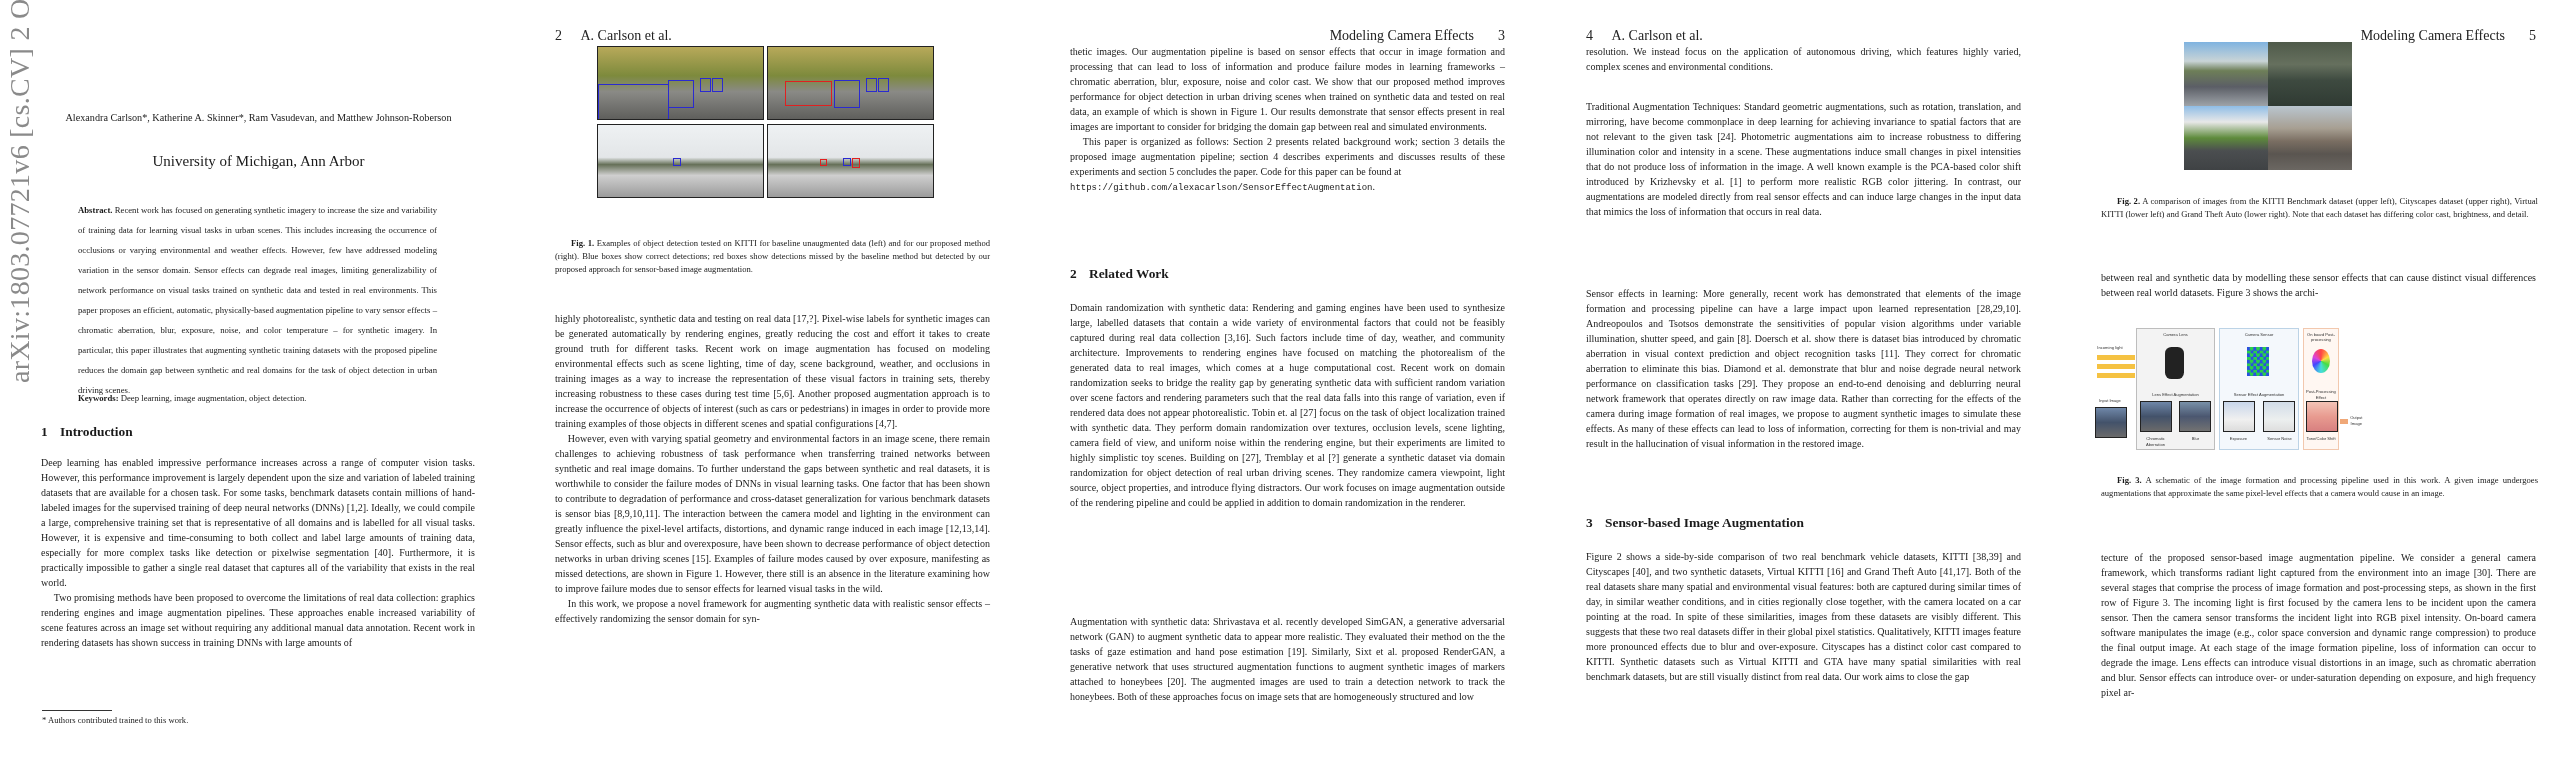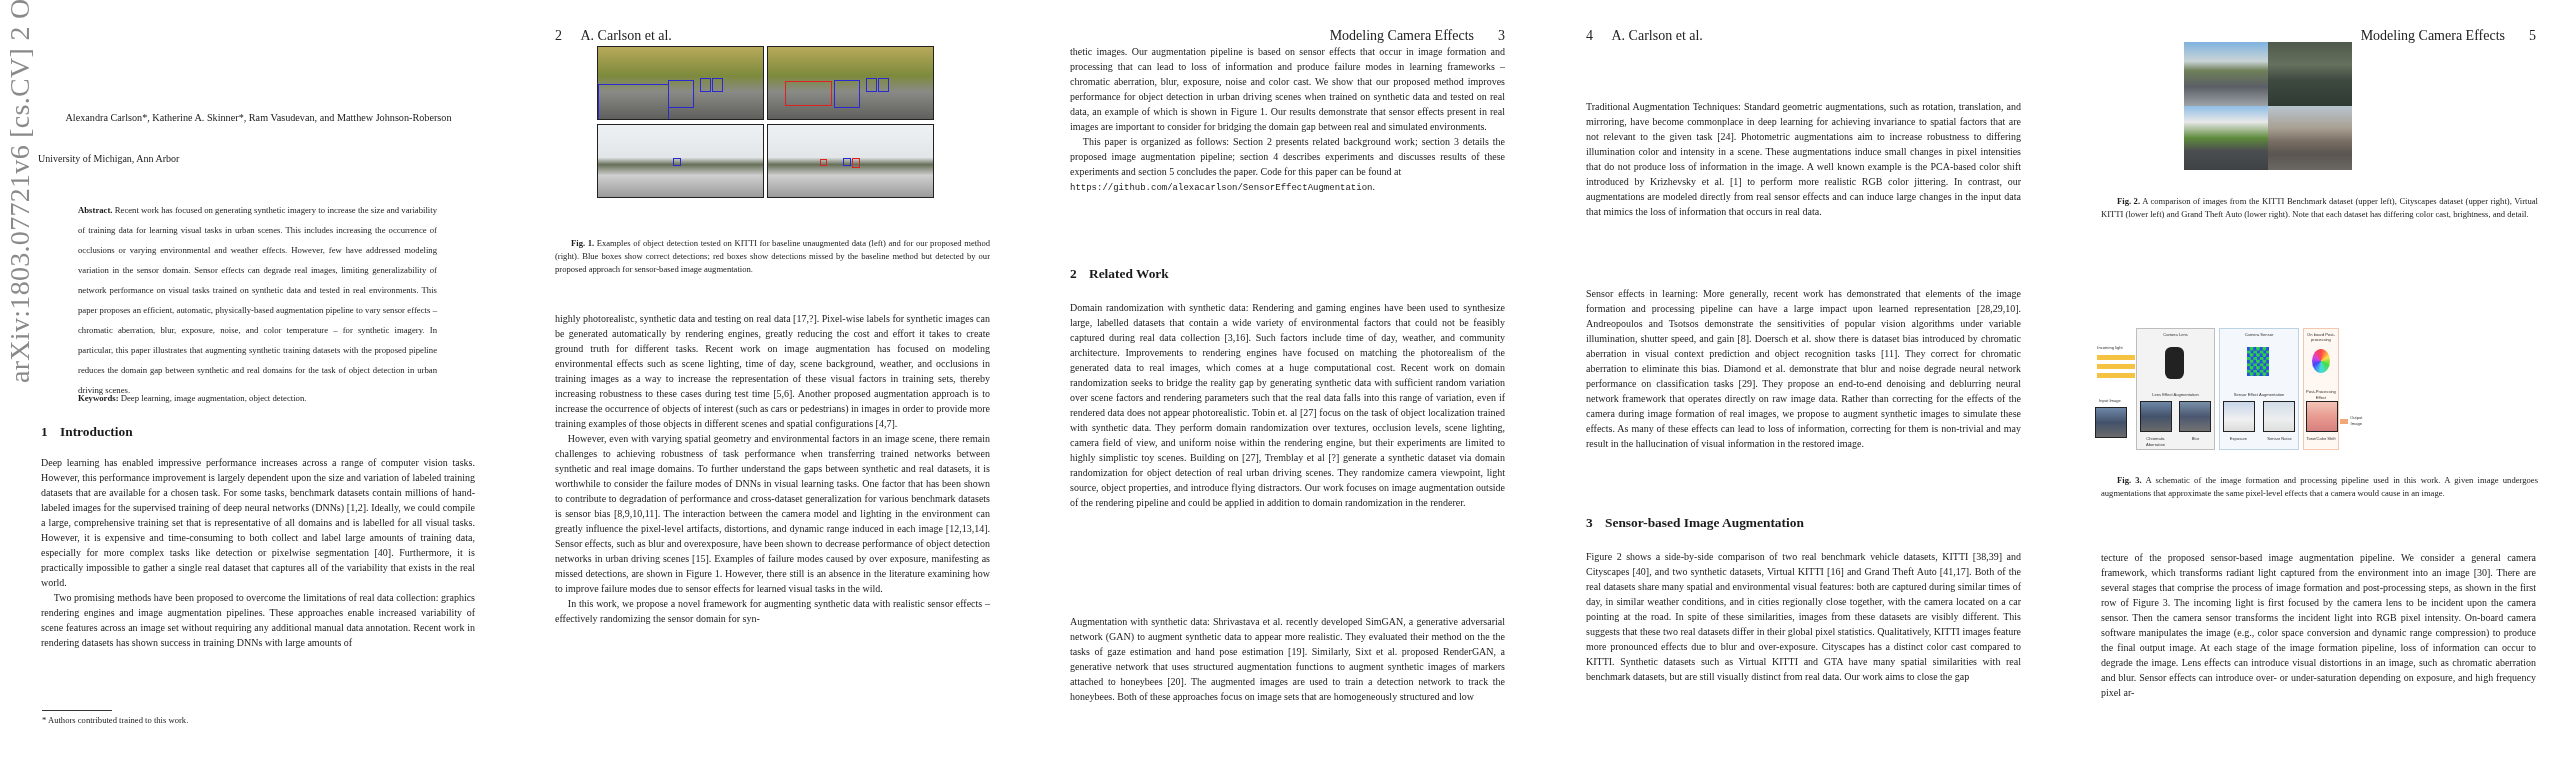--- a/index.html
+++ b/index.html
@@ -22,22 +22,22 @@
   .caption b { font-weight: bold; padding-left: 16px; }
   .mono { font-family: "Liberation Mono", monospace; font-size: 9px; }
 
   
   .arxiv-stamp { position: absolute; left: 3.8px; top: 383px; transform-origin: left top; transform: rotate(-90deg);
                  font-family: "Liberation Serif", serif; font-size: 28px; color: #8a8a8a; white-space: nowrap; letter-spacing: 0.3px; }
   .title { position: absolute; top: 40px; left: 38px; width: 441px; text-align: center;
            font-family: "Liberation Serif", serif; font-size: 19px; line-height: 23px; font-weight: bold; margin: 0; }
   .authors { position: absolute; top: 111px; left: 38px; width: 441px; text-align: center;
              font-family: "Liberation Serif", serif; font-size: 10.2px; line-height: 14.7px; }
-  .affil { position: absolute; top: 153px; left: 38px; width: 441px; text-align: left;
-           font-family: "Liberation Serif", serif; font-size: 10px; }
+  .affil { position: absolute; top: 153px; left: 38px; width: 441px; text-align: center;
+           font-family: "Liberation Serif", serif; font-size: 15px; }
   .abstract { position: absolute; top: 200px; left: 78px; width: 359px;
               font-family: "Liberation Serif", serif; font-size: 8.7px; line-height: 20px; text-align: justify; margin: 0; }
   .keywords { position: absolute; top: 393px; left: 78px; width: 359px; font-family: "Liberation Serif", serif; font-size: 8.7px; }
   .p1-h1 { position: absolute; top: 424px; left: 41px; }
   .p1-body { position: absolute; top: 455px; left: 41px; width: 434px; }
   .footrule { position: absolute; top: 710px; left: 42px; width: 70px; border-top: 0.6px solid #333; }
   .footnote { position: absolute; top: 715px; left: 42px; font-family: "Liberation Serif", serif; font-size: 8.6px; }
 
   
   .fig1 { position: absolute; top: 46px; left: 82px; width: 337px; height: 153px; }
@@ -151,20 +151,23 @@
       <span class="runin">Augmentation with synthetic data:</span>
       <span>Shrivastava et al. recently developed SimGAN, a generative adversarial network (GAN) to augment synthetic data to appear more realistic. They evaluated their method on the the tasks of gaze estimation and hand pose estimation [19]. Similarly, Sixt et al. proposed RenderGAN, a generative network that uses structured augmentation functions to augment synthetic images of markers attached to honeybees [20]. The augmented images are used to train a detection network to track the honeybees. Both of these approaches focus on image sets that are homogeneously structured and low</span>
     </p>
   </div>
 </div>
 
 <div class="page p4">
   <div class="runhead left">
     <span class="num">4</span><span>A. Carlson et al.</span>
   </div>
+  <div class="col" style="top:44px">
+    <p class="txt">resolution. We instead focus on the application of autonomous driving, which features highly varied, complex scenes and environmental conditions.</p>
+  </div>
   <div class="col" style="top:99px">
     <p class="txt">
       <span class="runin">Traditional Augmentation Techniques:</span>
       <span>Standard geometric augmentations, such as rotation, translation, and mirroring, have become commonplace in deep learning for achieving invariance to spatial factors that are not relevant to the given task [24]. Photometric augmentations aim to increase robustness to differing illumination color and intensity in a scene. These augmentations induce small changes in pixel intensities that do not produce loss of information in the image. A well known example is the PCA-based color shift introduced by Krizhevsky et al. [1] to perform more realistic RGB color jittering. In contrast, our augmentations are modeled directly from real sensor effects and can induce large changes in the input data that mimics the loss of information that occurs in real data.</span>
     </p>
   </div>
   <div class="col" style="top:286px">
     <p class="txt">
       <span class="runin">Sensor effects in learning:</span>
       <span>More generally, recent work has demonstrated that elements of the image formation and processing pipeline can have a large impact upon learned representation [28,29,10]. Andreopoulos and Tsotsos demonstrate the sensitivities of popular vision algorithms under variable illumination, shutter speed, and gain [8]. Doersch et al. show there is dataset bias introduced by chromatic aberration in visual context prediction and object recognition tasks [11]. They correct for chromatic aberration to eliminate this bias. Diamond et al. demonstrate that blur and noise degrade neural network performance on classification tasks [29]. They propose an end-to-end denoising and deblurring neural network framework that operates directly on raw image data. Rather than correcting for the effects of the camera during image formation of real images, we propose to augment synthetic images to simulate these effects. As many of these effects can lead to loss of information, correcting for them is non-trivial and may result in the hallucination of visual information in the restored image.</span>
@@ -185,20 +188,23 @@
   <div class="fig2">
     <div class="q" style="left:0;top:0;background:linear-gradient(180deg,#7fb3e0 0%,#c9d4d6 30%,#6e7f58 45%,#5b5e66 70%,#9ea3a8 100%)"></div>
     <div class="q" style="left:84px;top:0;background:linear-gradient(180deg,#4f5a4a 0%,#66705e 35%,#3e4a40 60%,#2f3a33 100%)"></div>
     <div class="q" style="left:0;top:64px;background:linear-gradient(180deg,#8fbde6 0%,#e8e8e8 25%,#5e8b3c 50%,#4b4e50 70%,#3f4244 100%)"></div>
     <div class="q" style="left:84px;top:64px;background:linear-gradient(180deg,#b9c5cf 0%,#a79f92 35%,#7a6e62 55%,#5a5550 75%,#6b6762 100%)"></div>
   </div>
   <p class="caption fig2-cap">
     <b>Fig. 2.</b>
     <span>A comparison of images from the KITTI Benchmark dataset (upper left), Cityscapes dataset (upper right), Virtual KITTI (lower left) and Grand Theft Auto (lower right). Note that each dataset has differing color cast, brightness, and detail.</span>
   </p>
+  <div class="col p5-body1">
+    <p class="txt">between real and synthetic data by modelling these sensor effects that can cause distinct visual differences between real world datasets. Figure 3 shows the archi-</p>
+  </div>
 
   <div class="fig3">
     <div class="lbl" style="left:0;top:16.6px;width:32px">Incoming light</div>
     <div class="arrow" style="left:2.6px;top:27px;width:38px;background:#f5c242"></div>
     <div class="arrow" style="left:2.6px;top:36px;width:38px;background:#f5c242"></div>
     <div class="arrow" style="left:2.6px;top:45px;width:38px;background:#f5c242"></div>
     <div class="lbl" style="left:0;top:70px;width:32px">Input Image</div>
     <div class="thumb" style="left:1.3px;top:79px;background:linear-gradient(180deg,#6f87a8,#43526a 50%,#6a6a6a)"></div>
 
     <div class="grp" style="left:42px;width:77px;background:#f3f3f3;border-color:#bdbdbd">

